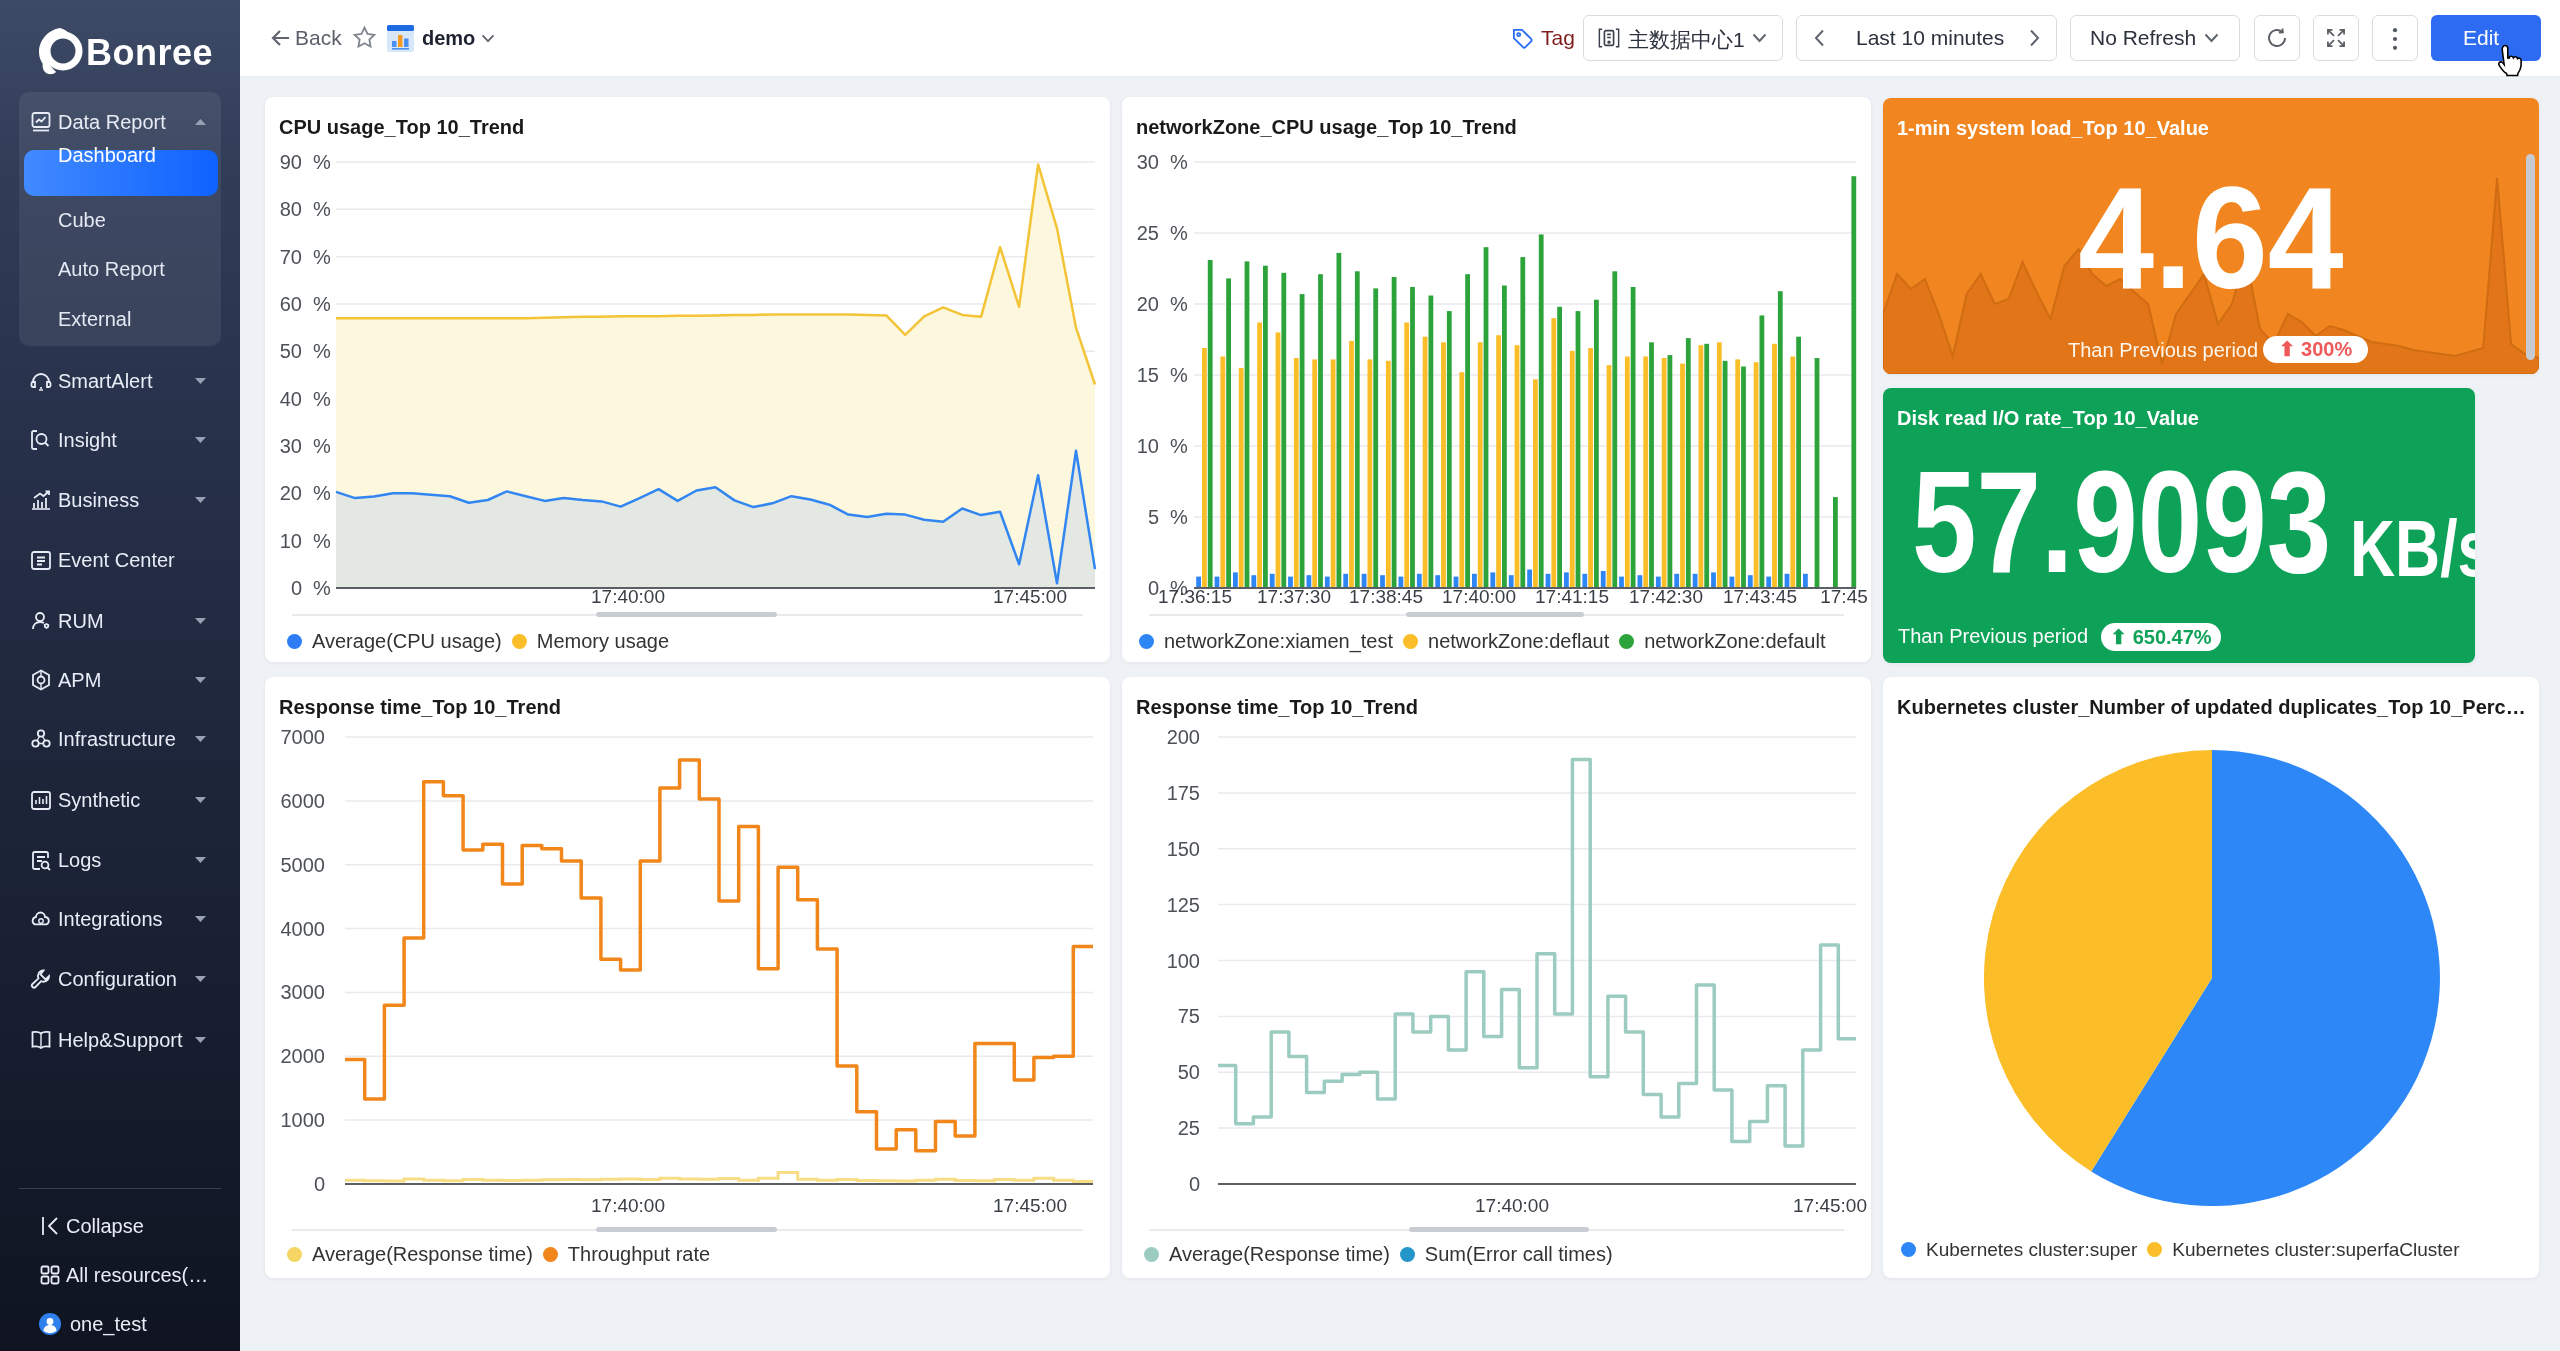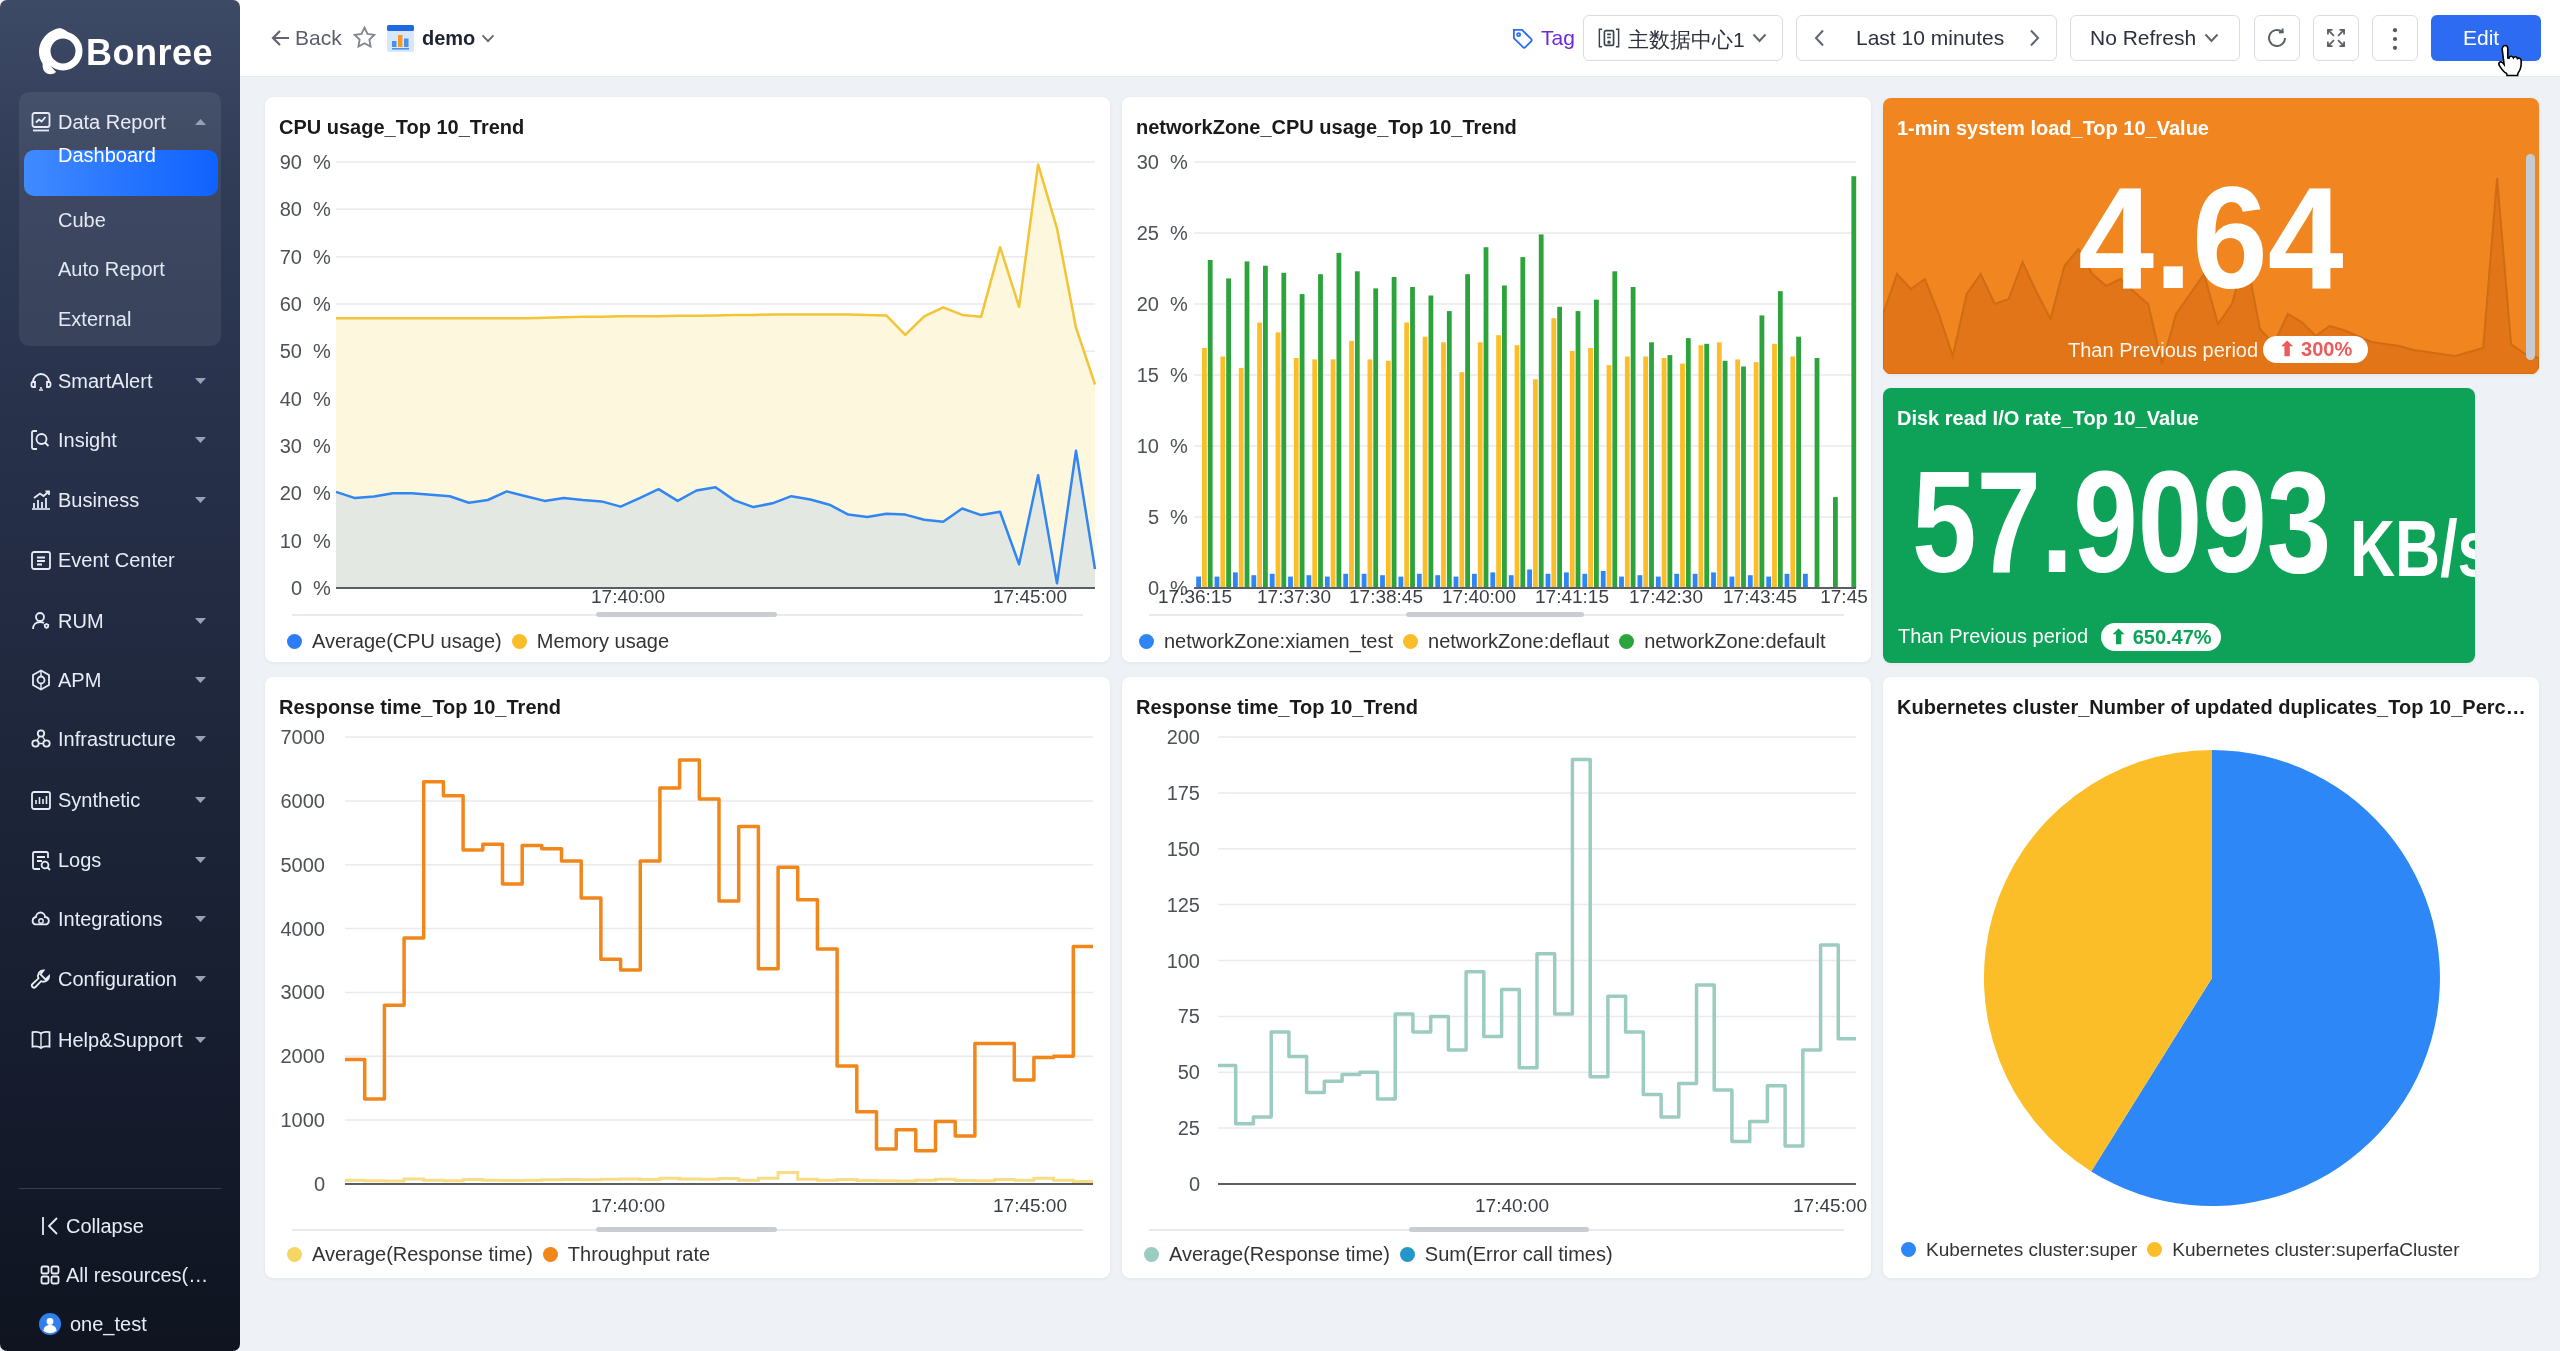--- a/index.html
+++ b/index.html
@@ -1,19 +1,19 @@
 <!DOCTYPE html>
 <html><head><meta charset="utf-8"><title>Dashboard</title>
 <style>
 *{margin:0;padding:0;box-sizing:border-box;}
 html,body{width:2560px;height:1351px;overflow:hidden;font-family:"Liberation Sans",sans-serif;}
 body{background:#eef1f5;position:relative;}
 .abs{position:absolute;}
 .sidebar{position:absolute;left:0;top:0;width:240px;height:1351px;
- background:linear-gradient(180deg,#3d4a66 0%,#303b56 14%,#27314a 32%,#1d2539 58%,#141a2a 85%,#0f1420 100%);border-radius:7px;}
+ background:linear-gradient(180deg,#3d4a66 0%,#303b56 14%,#27314a 32%,#1d2539 58%,#141a2a 85%,#0f1420 100%);}
 .topbar{position:absolute;left:240px;top:0;width:2320px;height:77px;background:#fff;border-bottom:1px solid #e9ebef;}
 .main{position:absolute;left:240px;top:78px;width:2320px;height:1273px;background:#eef1f5;}
 .panel{position:absolute;background:#fff;border-radius:8px;box-shadow:0 1px 4px rgba(30,40,60,0.06);}
 .ptitle{position:absolute;left:14px;top:19px;font-size:20px;font-weight:bold;color:#1a1a1a;letter-spacing:0;white-space:nowrap;overflow:hidden;}
 .menu-item{position:absolute;left:0;width:240px;height:56px;color:#e8ecf6;font-size:20px;}
 .menu-item .txt{position:absolute;left:58px;top:50%;transform:translateY(-50%);white-space:nowrap;}
 .menu-item .ic{position:absolute;left:29px;top:50%;transform:translateY(-50%);width:24px;height:24px;}
 .caret{position:absolute;right:33px;top:50%;transform:translateY(-50%);width:13px;height:8px;}
 .sub{position:absolute;left:58px;color:#e3e8f2;font-size:20px;white-space:nowrap;}
 .btn{position:absolute;top:15px;height:46px;border:1px solid #d9dde3;border-radius:6px;background:#fff;color:#2b313d;font-size:20px;}
@@ -216,21 +216,21 @@
 <rect x="5" y="23" width="17" height="1.6" fill="#4a90f2"></rect>
 </svg>
     <span class="abs" style="left:182px;top:27px;font-size:20px;font-weight:bold;color:#1d2330;">demo</span>
     <svg class="abs" style="left:241px;top:34px" width="14" height="9" viewBox="0 0 15 10">
       <path d="M1.5 1.5 L7.5 8 L13.5 1.5" fill="none" stroke="#606670" stroke-width="2"></path>
     </svg>
     <svg class="abs" style="left:1271px;top:27px" width="23" height="23" viewBox="0 0 24 24" fill="none" stroke="#2a6cf2" stroke-width="1.9">
       <path d="M3 3 H11.5 L21 12.5 A1.8 1.8 0 0 1 21 15 L15 21 A1.8 1.8 0 0 1 12.5 21 L3 11.5 Z"></path>
       <circle cx="8" cy="8" r="1.6"></circle>
     </svg>
-    <span class="abs" style="left:1301px;top:26px;font-size:21px;color:#6d28d9;">Tag</span>
+    <span class="abs" style="left:1301px;top:26px;font-size:21px;color:#7f1d1d;">Tag</span>
     <div class="btn" style="left:1343px;width:200px;"></div>
     <svg class="abs" style="left:1358px;top:27px" width="22" height="22" viewBox="0 0 24 24" fill="none" stroke="#3a404c" stroke-width="1.8">
       <path d="M4.5 2.5 H1.5 V21.5 H4.5 M19.5 2.5 H22.5 V21.5 H19.5" stroke-width="1.6"></path>
       <rect x="7" y="4" width="10" height="16" rx="1.5"></rect>
       <path d="M10 8 h4 M10 11.5 h4"></path>
       <circle cx="12" cy="16.5" r="1" fill="#3a404c"></circle>
     </svg>
     <span class="abs" style="left:1388px;top:26px;font-size:21px;color:#2b313d;">主数据中心1</span>
     <svg class="abs" style="left:1512px;top:33px" width="15" height="10" viewBox="0 0 15 10">
       <path d="M1.5 1.5 L7.5 8 L13.5 1.5" fill="none" stroke="#606670" stroke-width="2"></path>

